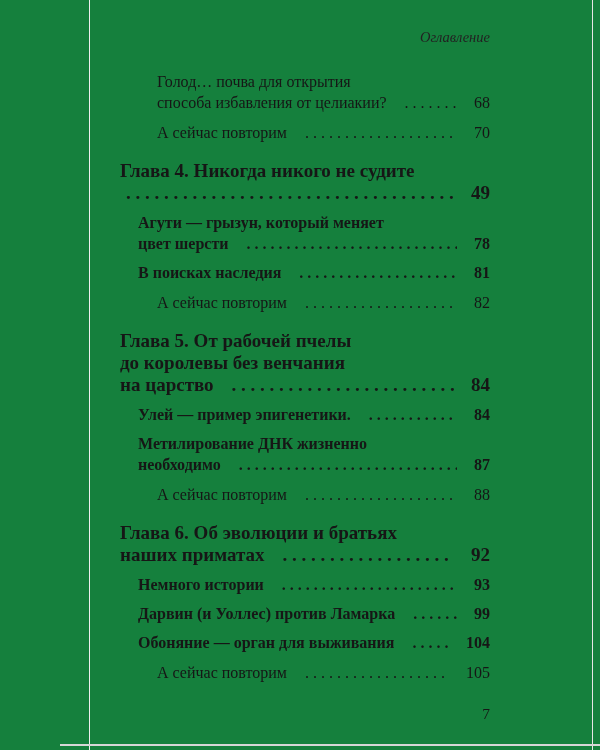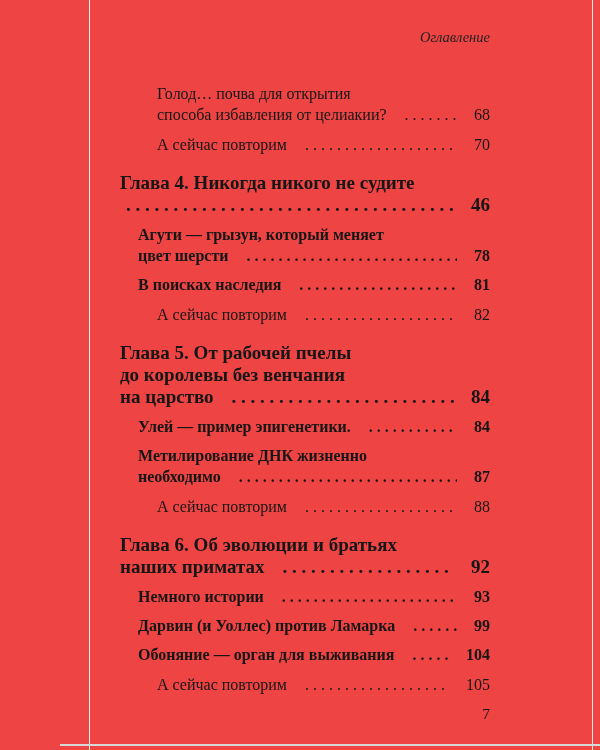--- a/index.html
+++ b/index.html
@@ -4,21 +4,21 @@
 <style>
   html, body {
     margin: 0;
     padding: 0;
     background: #ffffff;
   }
   .page {
     position: relative;
     width: 600px;
     height: 750px;
-    background: #ef4444;
+    background: #15803d;
     overflow: hidden;
     font-family: "Liberation Serif", "DejaVu Serif", serif;
     color: #161616;
   }
   
   .edge { position: absolute; pointer-events: none; }
   .edge-left   { left: 89px;  top: 0; bottom: 0; width: 1px;  background: #efefef; }
   .edge-right  { left: 592px; top: 0; bottom: 0; width: 1px;  background: #e6e6e6; }
   .edge-bottom { left: 60px; right: 0; top: 744px; height: 2px; background: #d6d6d6; }
 
@@ -29,21 +29,21 @@
     top: 28px;
   }
   .running-head {
     text-align: right;
     font-style: italic;
     font-size: 14.5px;
     line-height: 19px;
     color: #222222;
   }
   .toc {
-    margin-top: 36px;
+    margin-top: 24px;
   }
   .entry {
     font-size: 16px;
     line-height: 21px;
     margin-top: 8px;
   }
   .entry:first-child { margin-top: 0; }
   .entry.chapter {
     font-weight: bold;
     font-size: 19px;
@@ -105,21 +105,21 @@
       <span class="text">А сейчас повторим</span>
       <span class="leader">. . . . . . . . . . . . . . . . . . . . . . . . . . . . . . . . . . . . . . . . . . . . .</span>
       <span class="pagenum">70</span>
     </div>
   </div>
 
   <div class="entry chapter">
     <div class="line">Глава 4. Никогда никого не судите</div>
           <div class="line lastline">
       <span class="leader">. . . . . . . . . . . . . . . . . . . . . . . . . . . . . . . . . . . . . . . . . . . . .</span>
-      <span class="pagenum">46</span>
+      <span class="pagenum">49</span>
     </div>
   </div>
 
   <div class="entry section">
     <div class="line">Агути — грызун, который меняет</div>
           <div class="line lastline">
       <span class="text">цвет шерсти</span>
       <span class="leader">. . . . . . . . . . . . . . . . . . . . . . . . . . . . . . . . . . . . . . . . . . . . .</span>
       <span class="pagenum">78</span>
     </div>

